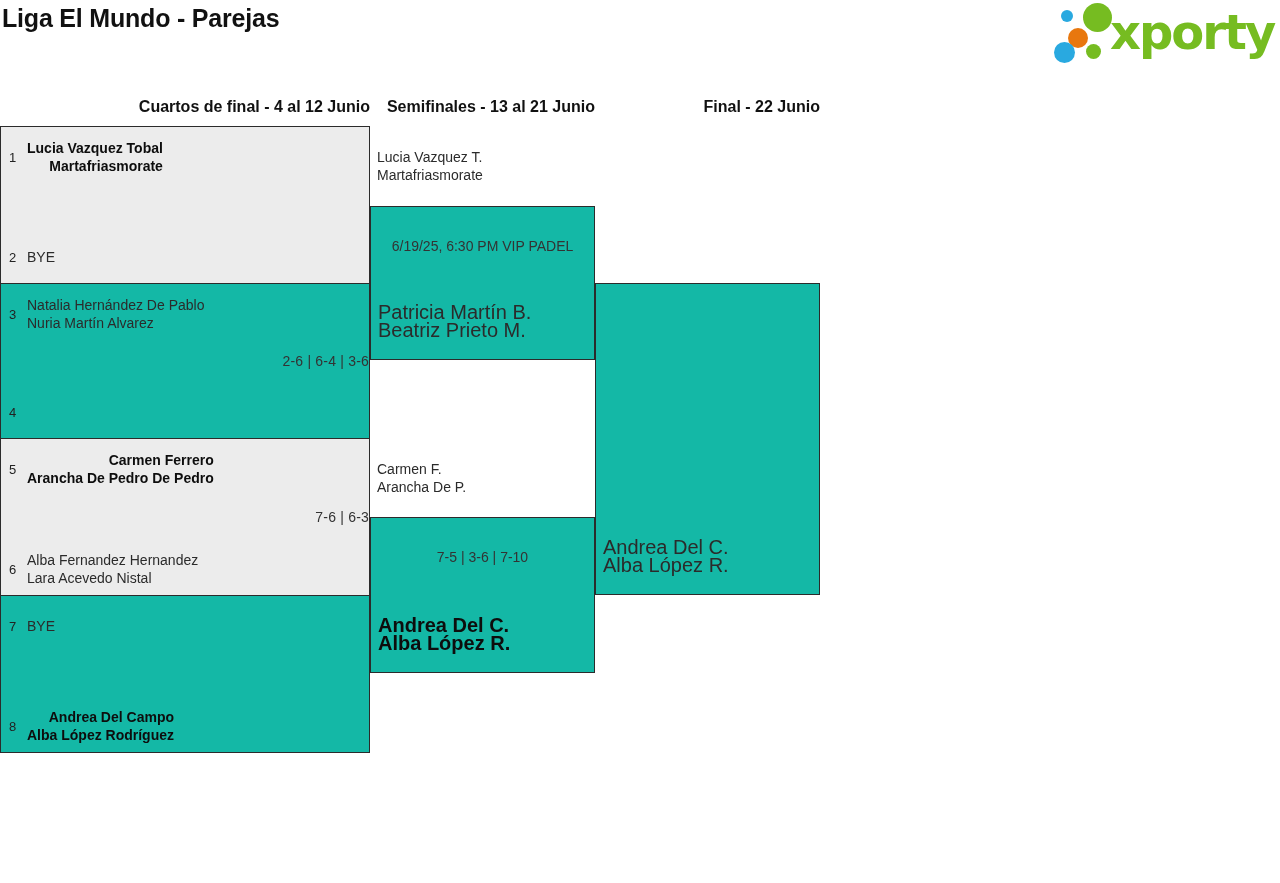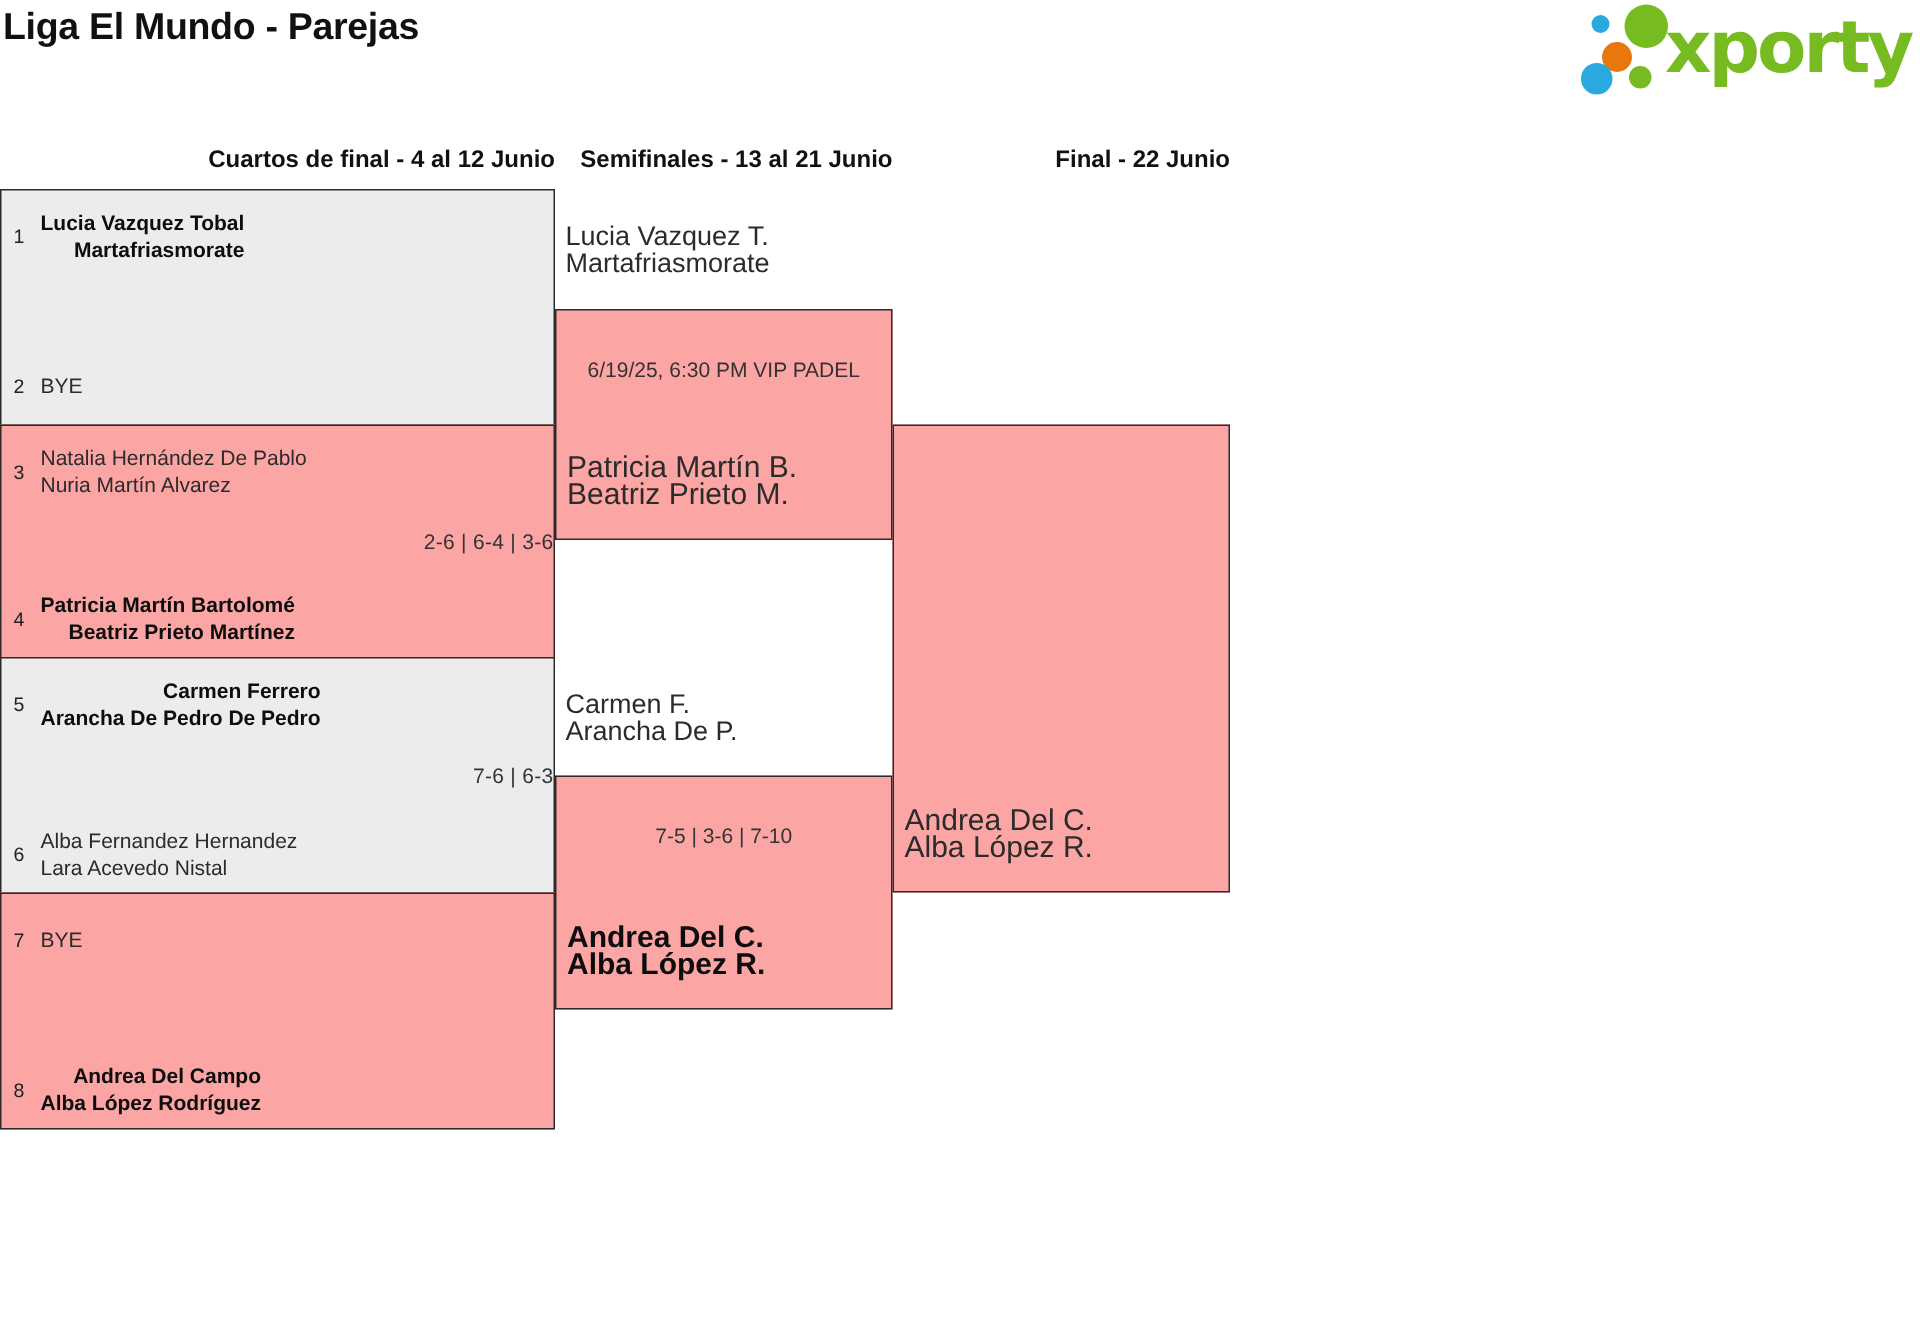--- a/index.html
+++ b/index.html
@@ -21,21 +21,21 @@
                font-size:48px; font-weight:700; color:#76bc21; letter-spacing:-2px; }
 
   
   .round-header { position:absolute; top:98px; height:20px; text-align:right;
                   font-size:16px; font-weight:600; color:#111; }
   .rh-qf { left:0; width:370px; }
   .rh-sf { left:370px; width:225px; }
   .rh-f  { left:595px; width:225px; }
 
   
-  .match { position:absolute; border:1px solid #2b2b2b; background:#fca5a5; }
+  .match { position:absolute; border:1px solid #2b2b2b; background:#14b8a6; }
   .match.shaded { background:#ececec; }
   .qf { left:0; width:370px; height:158px; }
   .qf1 { top:126px; } .qf2 { top:283px; height:156px; } .qf3 { top:438px; } .qf4 { top:595px; }
 
   .slot-top, .slot-bottom { position:absolute; left:8px; right:10px; min-height:36px;
                             display:flex; align-items:center; }
   .slot-top { top:12px; }
   .slot-bottom { bottom:8px; }
   .seed { width:18px; flex:none; font-size:13px; color:#222; }
   .team { font-size:14px; line-height:18px; color:#2b2b2b; }
@@ -43,21 +43,21 @@
   .team.winner { font-weight:700; color:#0d0d0d;text-align:right; }
   .score { position:absolute; left:0; right:0; top:50%; transform:translateY(-50%);
            text-align:right; font-size:14px; color:#333; letter-spacing:0.2px; }
 
   
   .sf { left:370px; width:225px; }
   .sf1 { top:206px; height:154px; }
   .sf2 { top:517px; height:156px; }
   .final-box { left:595px; top:283px; width:225px; height:312px; }
 
-  .feeder-name { position:absolute; font-size:18px; line-height:18px; color:#2b2b2b; }
+  .feeder-name { position:absolute; font-size:14px; line-height:18px; color:#2b2b2b; }
   .feeder-name .line { display:block; }
   .fn-sf1-top { left:377px; top:148px; }
   .fn-sf2-top { left:377px; top:460px; }
   .inner-bottom { position:absolute; left:7px; bottom:20px; font-size:20px; line-height:18px;
                   color:#2b2b2b; }
   .inner-bottom .line { display:block; }
   .inner-bottom.winner { font-weight:700; color:#0d0d0d; }
   .match-info { position:absolute; left:0; right:0; top:31px; text-align:center;
                 font-size:14px; color:#333; }
 </style>
@@ -105,24 +105,20 @@
     <div class="slot-top">
       <span class="seed">3</span>
       <span class="team">
         <span class="line">Natalia Hernández De Pablo</span>
         <span class="line">Nuria Martín Alvarez</span>
       </span>
     </div>
     <div class="score">2-6 | 6-4 | 3-6</div>
     <div class="slot-bottom">
       <span class="seed">4</span>
-      <span class="team winner">
-        <span class="line">Patricia Martín Bartolomé</span>
-        <span class="line">Beatriz Prieto Martínez</span>
-      </span>
     </div>
   </div>
 
   <div class="match qf qf3 shaded">
     <div class="slot-top">
       <span class="seed">5</span>
       <span class="team winner">
         <span class="line">Carmen Ferrero</span>
         <span class="line">Arancha De Pedro De Pedro</span>
       </span>

